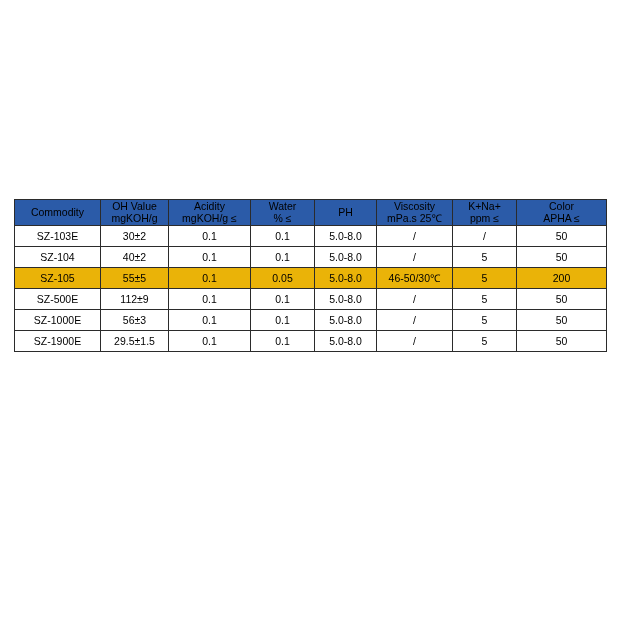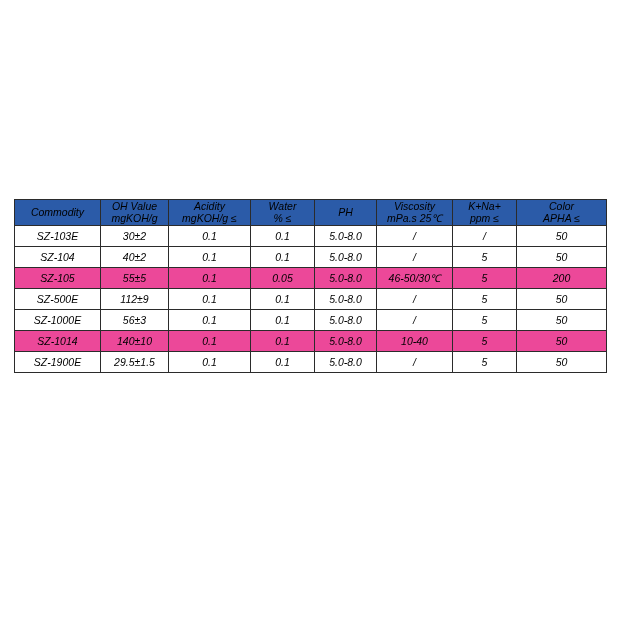--- a/index.html
+++ b/index.html
@@ -16,21 +16,20 @@
   #page {
     position: relative;
     width: 620px;
     height: 620px;
   }
   #spec-table-wrap {
     position: absolute;
     left: 14px;
     top: 199px;
     width: 592px;
-    font-style: italic;
   }
   table.spec {
     border-collapse: collapse;
     table-layout: fixed;
     width: 592px;
     border: 1px solid #1a1a1a;
   }
   table.spec th, table.spec td {
     border: 1px solid #2b2b2b;
     font-size: 10.5px;
@@ -49,21 +48,21 @@
     font-size: 10.5px;
     padding: 2px 1px;
   }
   thead th .l1 { display: block; }
   thead th .l2 { display: block; }
   td.first {
     text-align: left;
     padding-left: 5px;
   }
   tr.hl td {
-    background: #ec4899;
+    background: #eab308;
   }
   
   col.c0 { width: 86px; }
   col.c1 { width: 68px; }
   col.c2 { width: 82px; }
   col.c3 { width: 64px; }
   col.c4 { width: 62px; }
   col.c5 { width: 76px; }
   col.c6 { width: 64px; }
   col.c7 { width: 90px; }
@@ -162,30 +161,20 @@
           <tr>
             <td class="first">SZ-1000E</td>
             <td>56±3</td>
             <td>0.1</td>
             <td>0.1</td>
             <td>5.0-8.0</td>
             <td>/</td>
             <td>5</td>
             <td>50</td>
           </tr>
-          <tr class="hl">
-            <td class="first">SZ-1014</td>
-            <td>140±10</td>
-            <td>0.1</td>
-            <td>0.1</td>
-            <td>5.0-8.0</td>
-            <td>10-40</td>
-            <td>5</td>
-            <td>50</td>
-          </tr>
           <tr>
             <td class="first">SZ-1900E</td>
             <td>29.5±1.5</td>
             <td>0.1</td>
             <td>0.1</td>
             <td>5.0-8.0</td>
             <td>/</td>
             <td>5</td>
             <td>50</td>
           </tr>

